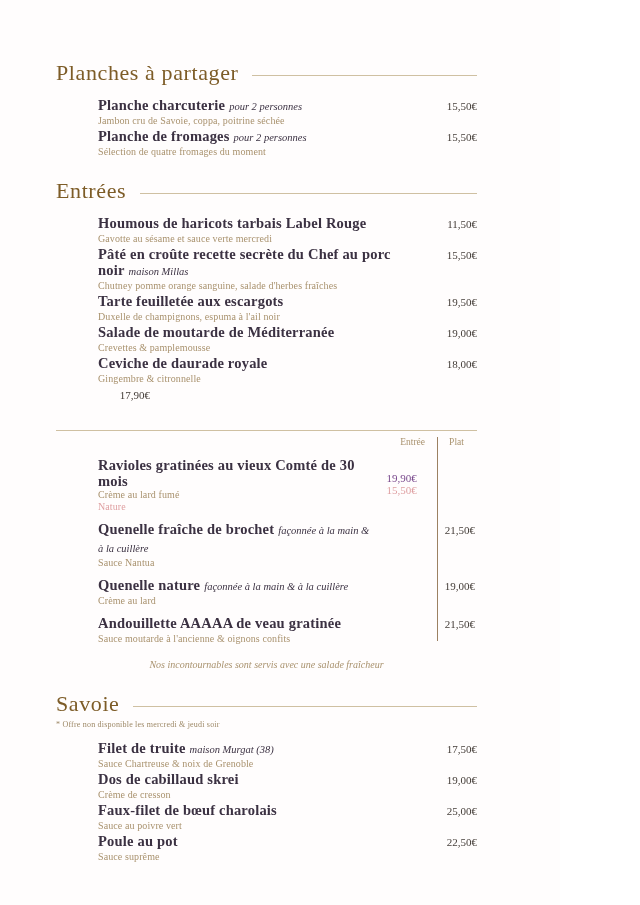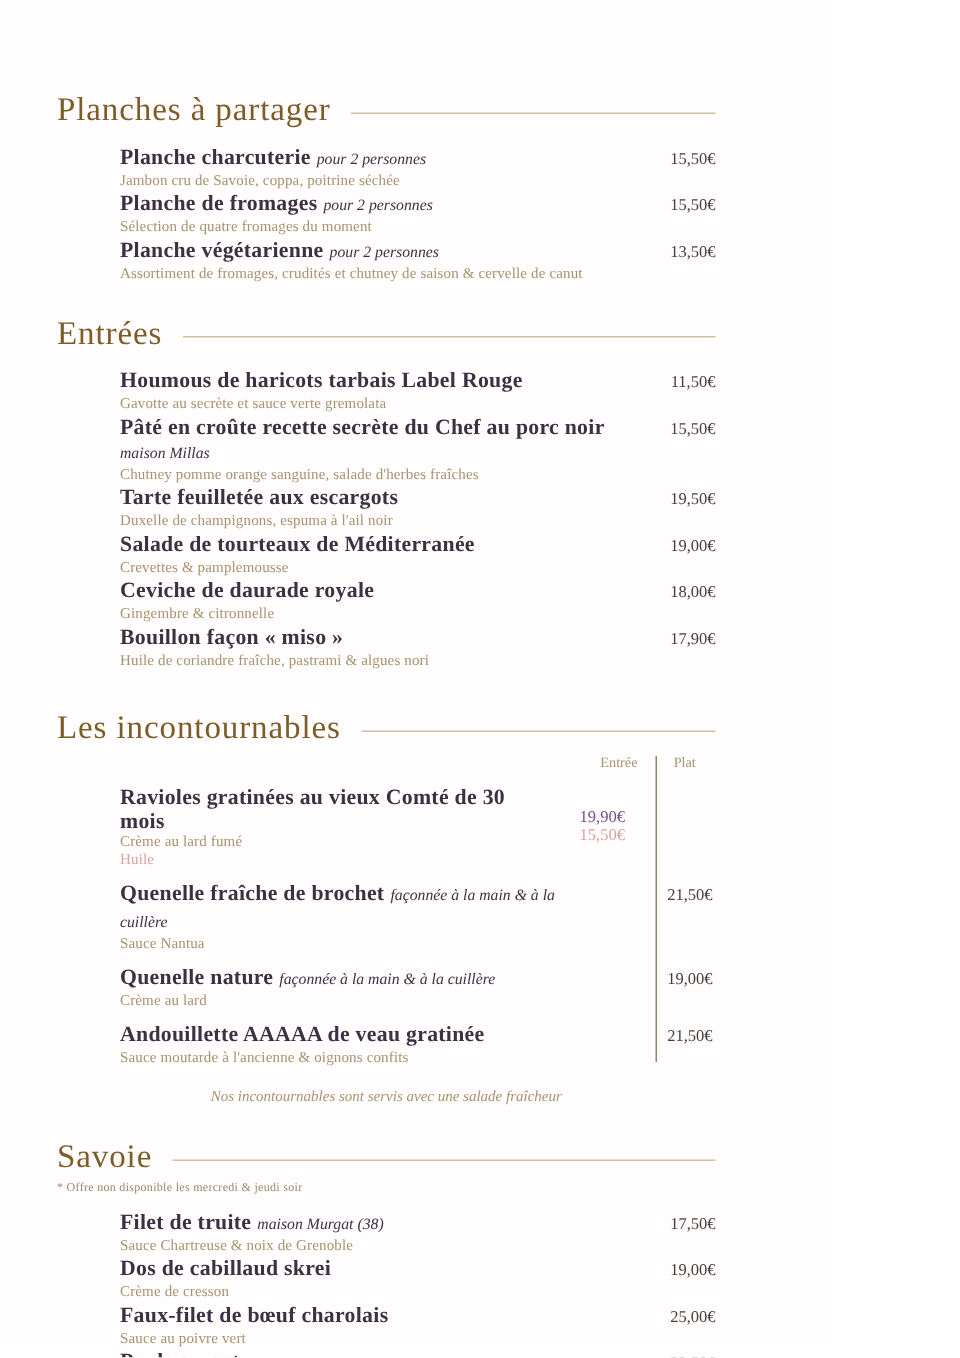--- a/index.html
+++ b/index.html
@@ -1,20 +1,20 @@
 <!DOCTYPE html>
 <html><head>
 <meta charset="utf-8">
 <style>
   * { margin:0; padding:0; box-sizing:border-box; }
   html,body { background:#ffffff; }
   body { font-family:"Liberation Serif", serif; }
   .page {
     position:relative; width:560px; height:905px; background:#fffdfd;
-    padding:60px 83px 0 38px; overflow:hidden;
+    padding:60px 83px 0 56px; overflow:hidden;
   }
   section { display:block; }
   .sec-head { display:flex; align-items:center; gap:14px; }
   .sec-head h2 {
     font-size:22px; font-weight:normal; color:#7d5c27; letter-spacing:0.6px;
     white-space:nowrap;
   }
   .rule { flex:1; height:1px; background:#cfc0a2; margin-top:4px; }
   .items { margin-left:42px; margin-top:11px; }
   .menu-item { display:flex; align-items:flex-start; margin-bottom:1px; }
@@ -67,98 +67,86 @@
         </div>
         <div class="price">15,50€</div>
       </div>
       <div class="menu-item">
         <div class="item-left">
           <div class="title-line"><span class="t">Planche de fromages</span> <span class="sub">pour 2 personnes</span></div>
           <div class="desc">Sélection de quatre fromages du moment</div>
         </div>
         <div class="price">15,50€</div>
       </div>
-      <div class="menu-item">
-        <div class="item-left">
-          <div class="title-line"><span class="t">Planche végétarienne</span> <span class="sub">pour 2 personnes</span></div>
-          <div class="desc">Assortiment de fromages, crudités et chutney de saison &amp; cervelle de canut</div>
-        </div>
-        <div class="price">13,50€</div>
-      </div>
     </div>
   </section>
 
   <section class="sec-entrees">
     <div class="sec-head">
       <h2>Entrées</h2>
       <div class="rule"></div>
     </div>
     <div class="items">
       <div class="menu-item">
         <div class="item-left">
           <div class="title-line"><span class="t">Houmous de haricots tarbais Label Rouge</span> <span class="sub"></span></div>
-          <div class="desc">Gavotte au secrète et sauce verte gremolata</div>
+          <div class="desc">Gavotte au sésame et sauce verte mercredi</div>
         </div>
         <div class="price">11,50€</div>
       </div>
       <div class="menu-item">
         <div class="item-left">
           <div class="title-line"><span class="t">Pâté en croûte recette secrète du Chef au porc noir</span> <span class="sub">maison Millas</span></div>
           <div class="desc">Chutney pomme orange sanguine, salade d'herbes fraîches</div>
         </div>
         <div class="price">15,50€</div>
       </div>
       <div class="menu-item">
         <div class="item-left">
           <div class="title-line"><span class="t">Tarte feuilletée aux escargots</span> <span class="sub"></span></div>
           <div class="desc">Duxelle de champignons, espuma à l'ail noir</div>
         </div>
         <div class="price">19,50€</div>
       </div>
       <div class="menu-item">
         <div class="item-left">
-          <div class="title-line"><span class="t">Salade de tourteaux de Méditerranée</span> <span class="sub"></span></div>
+          <div class="title-line"><span class="t">Salade de moutarde de Méditerranée</span> <span class="sub"></span></div>
           <div class="desc">Crevettes &amp; pamplemousse</div>
         </div>
         <div class="price">19,00€</div>
       </div>
       <div class="menu-item">
         <div class="item-left">
           <div class="title-line"><span class="t">Ceviche de daurade royale</span> <span class="sub"></span></div>
           <div class="desc">Gingembre &amp; citronnelle</div>
         </div>
         <div class="price">18,00€</div>
       </div>
       <div class="menu-item">
-        <div class="item-left">
-          <div class="title-line"><span class="t">Bouillon façon « miso »</span> <span class="sub"></span></div>
-          <div class="desc">Huile de coriandre fraîche, pastrami &amp; algues nori</div>
-        </div>
         <div class="price">17,90€</div>
       </div>
     </div>
   </section>
 
   <section class="sec-inc">
     <div class="sec-head">
-      <h2>Les incontournables</h2>
       <div class="rule"></div>
     </div>
     <div class="inc-block">
       <div class="inc-divider"></div>
       <div class="inc-cols">
         <span class="flex"></span>
         <span class="col-entree">Entrée</span>
         <span class="col-plat">Plat</span>
       </div>
       <div class="inc-row">
         <div class="item-left flex">
           <div class="title-line"><span class="t">Ravioles gratinées au vieux Comté de 30 mois</span></div>
           <div class="desc">Crème au lard fumé</div>
-          <div class="desc pink">Huile</div>
+          <div class="desc pink">Nature</div>
         </div>
         <div class="inc-entree-col">
           <div class="spacer"></div>
           <div class="p purple">19,90€</div>
           <div class="p pink">15,50€</div>
         </div>
         <div class="inc-plat-col"></div>
       </div>
       <div class="inc-row">
         <div class="item-left flex">

